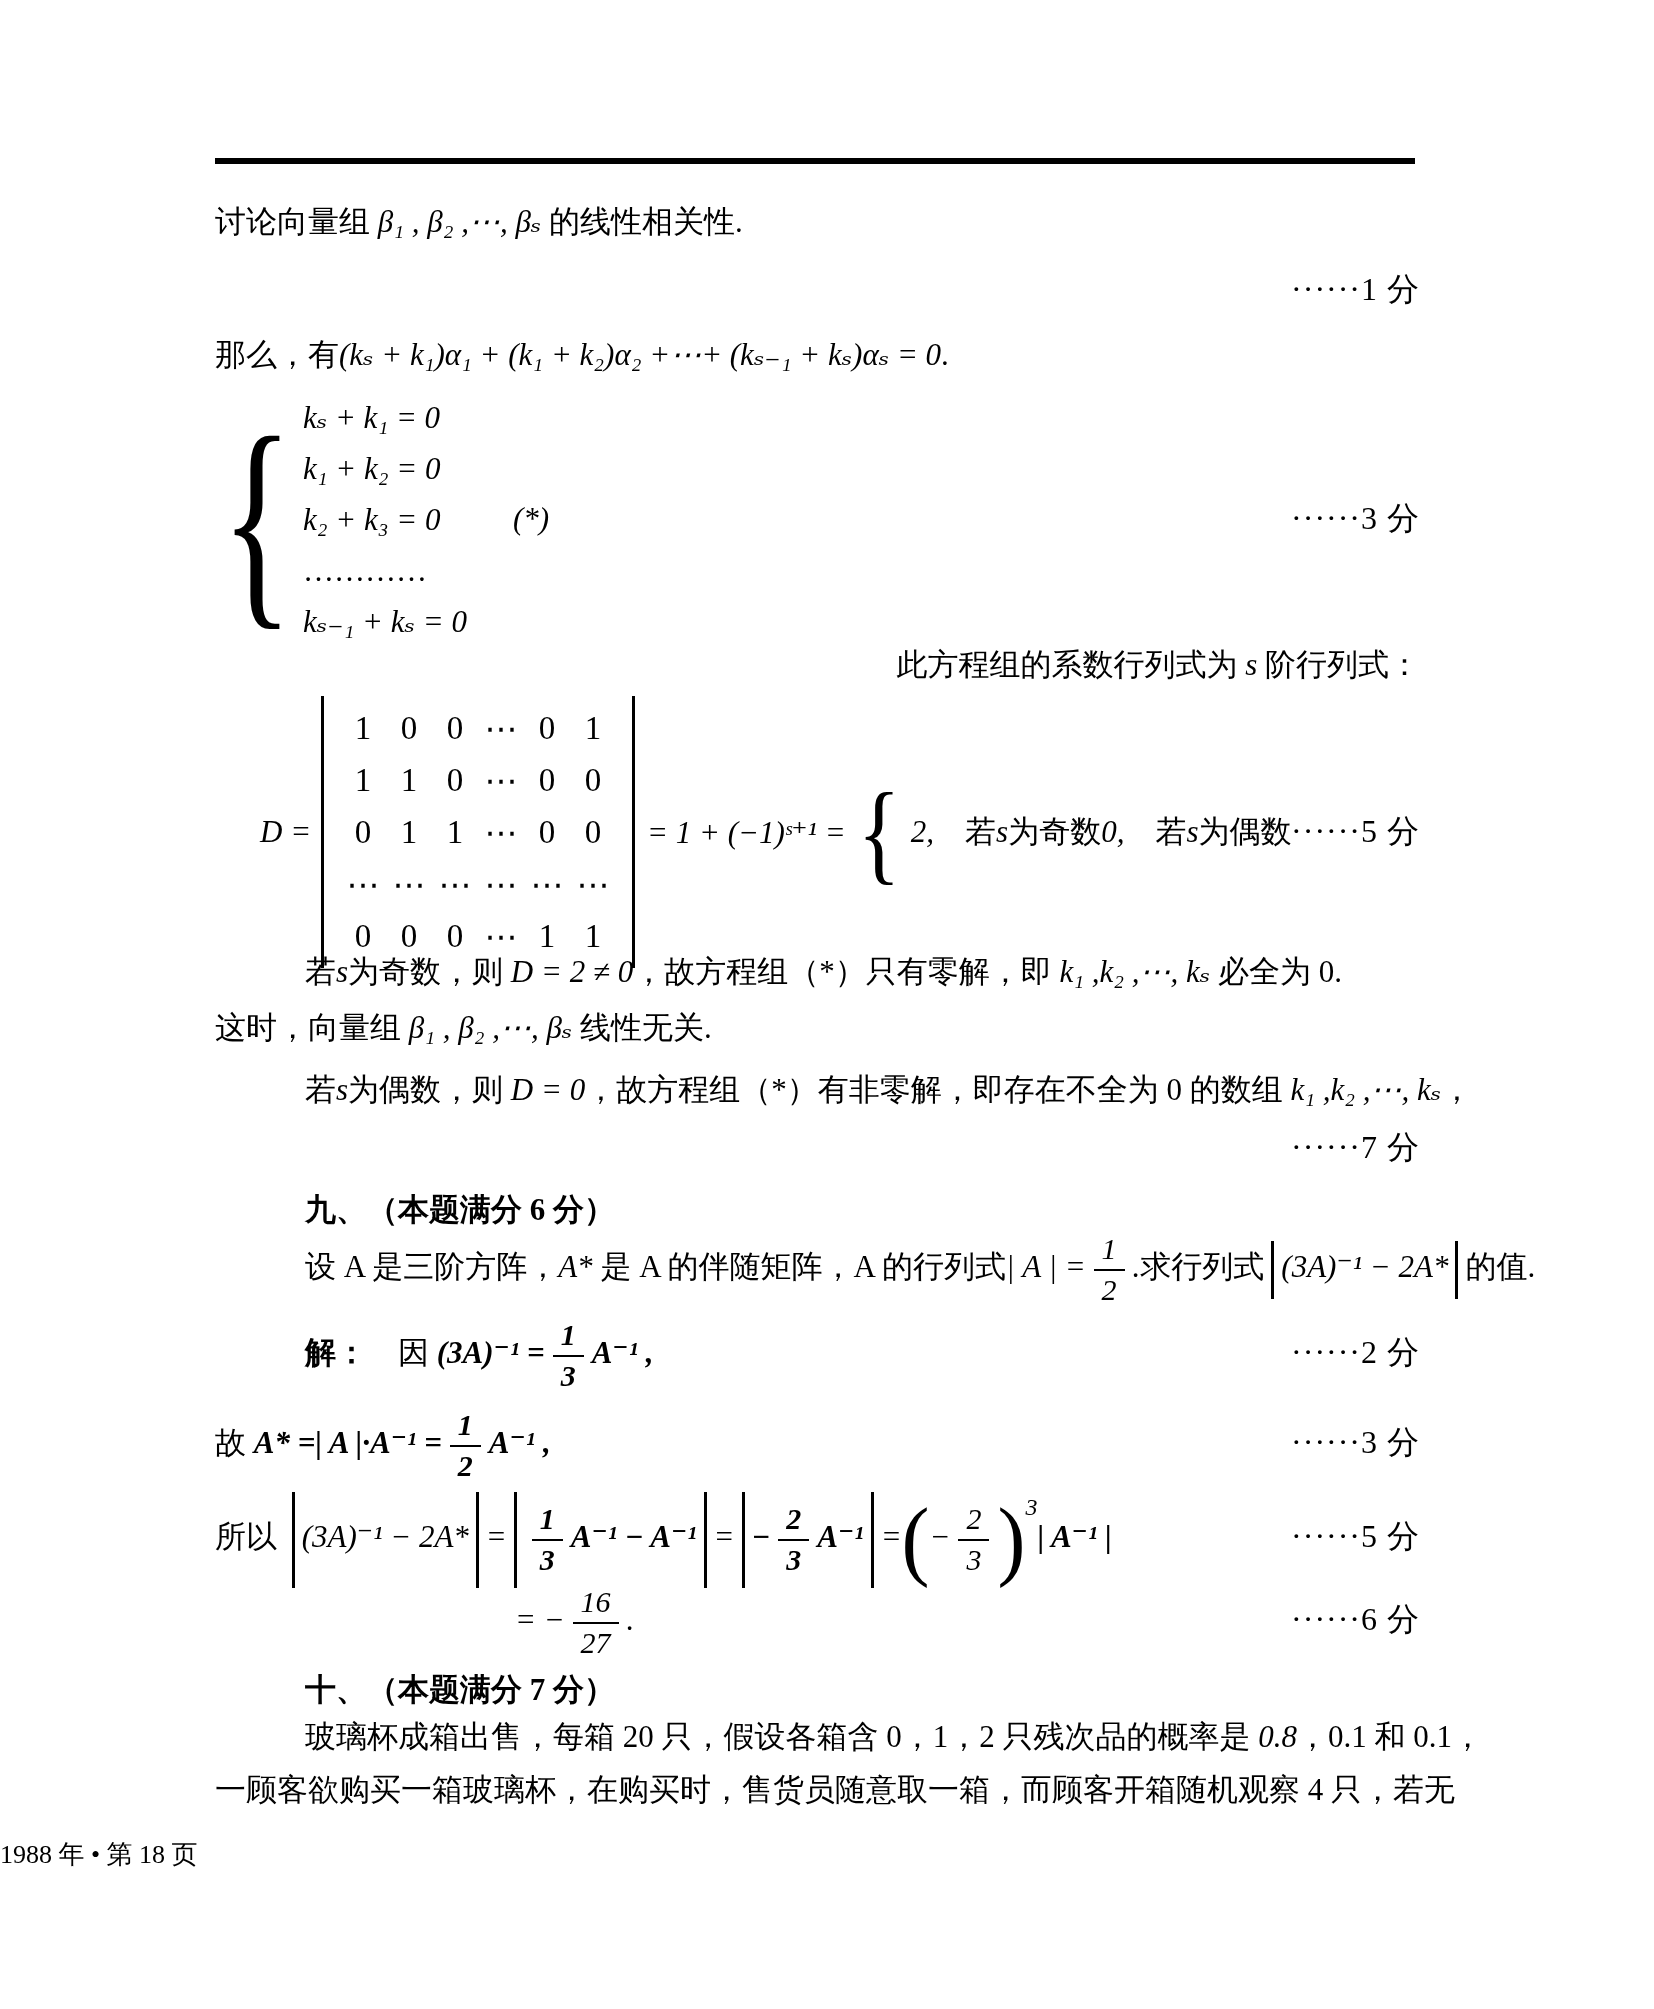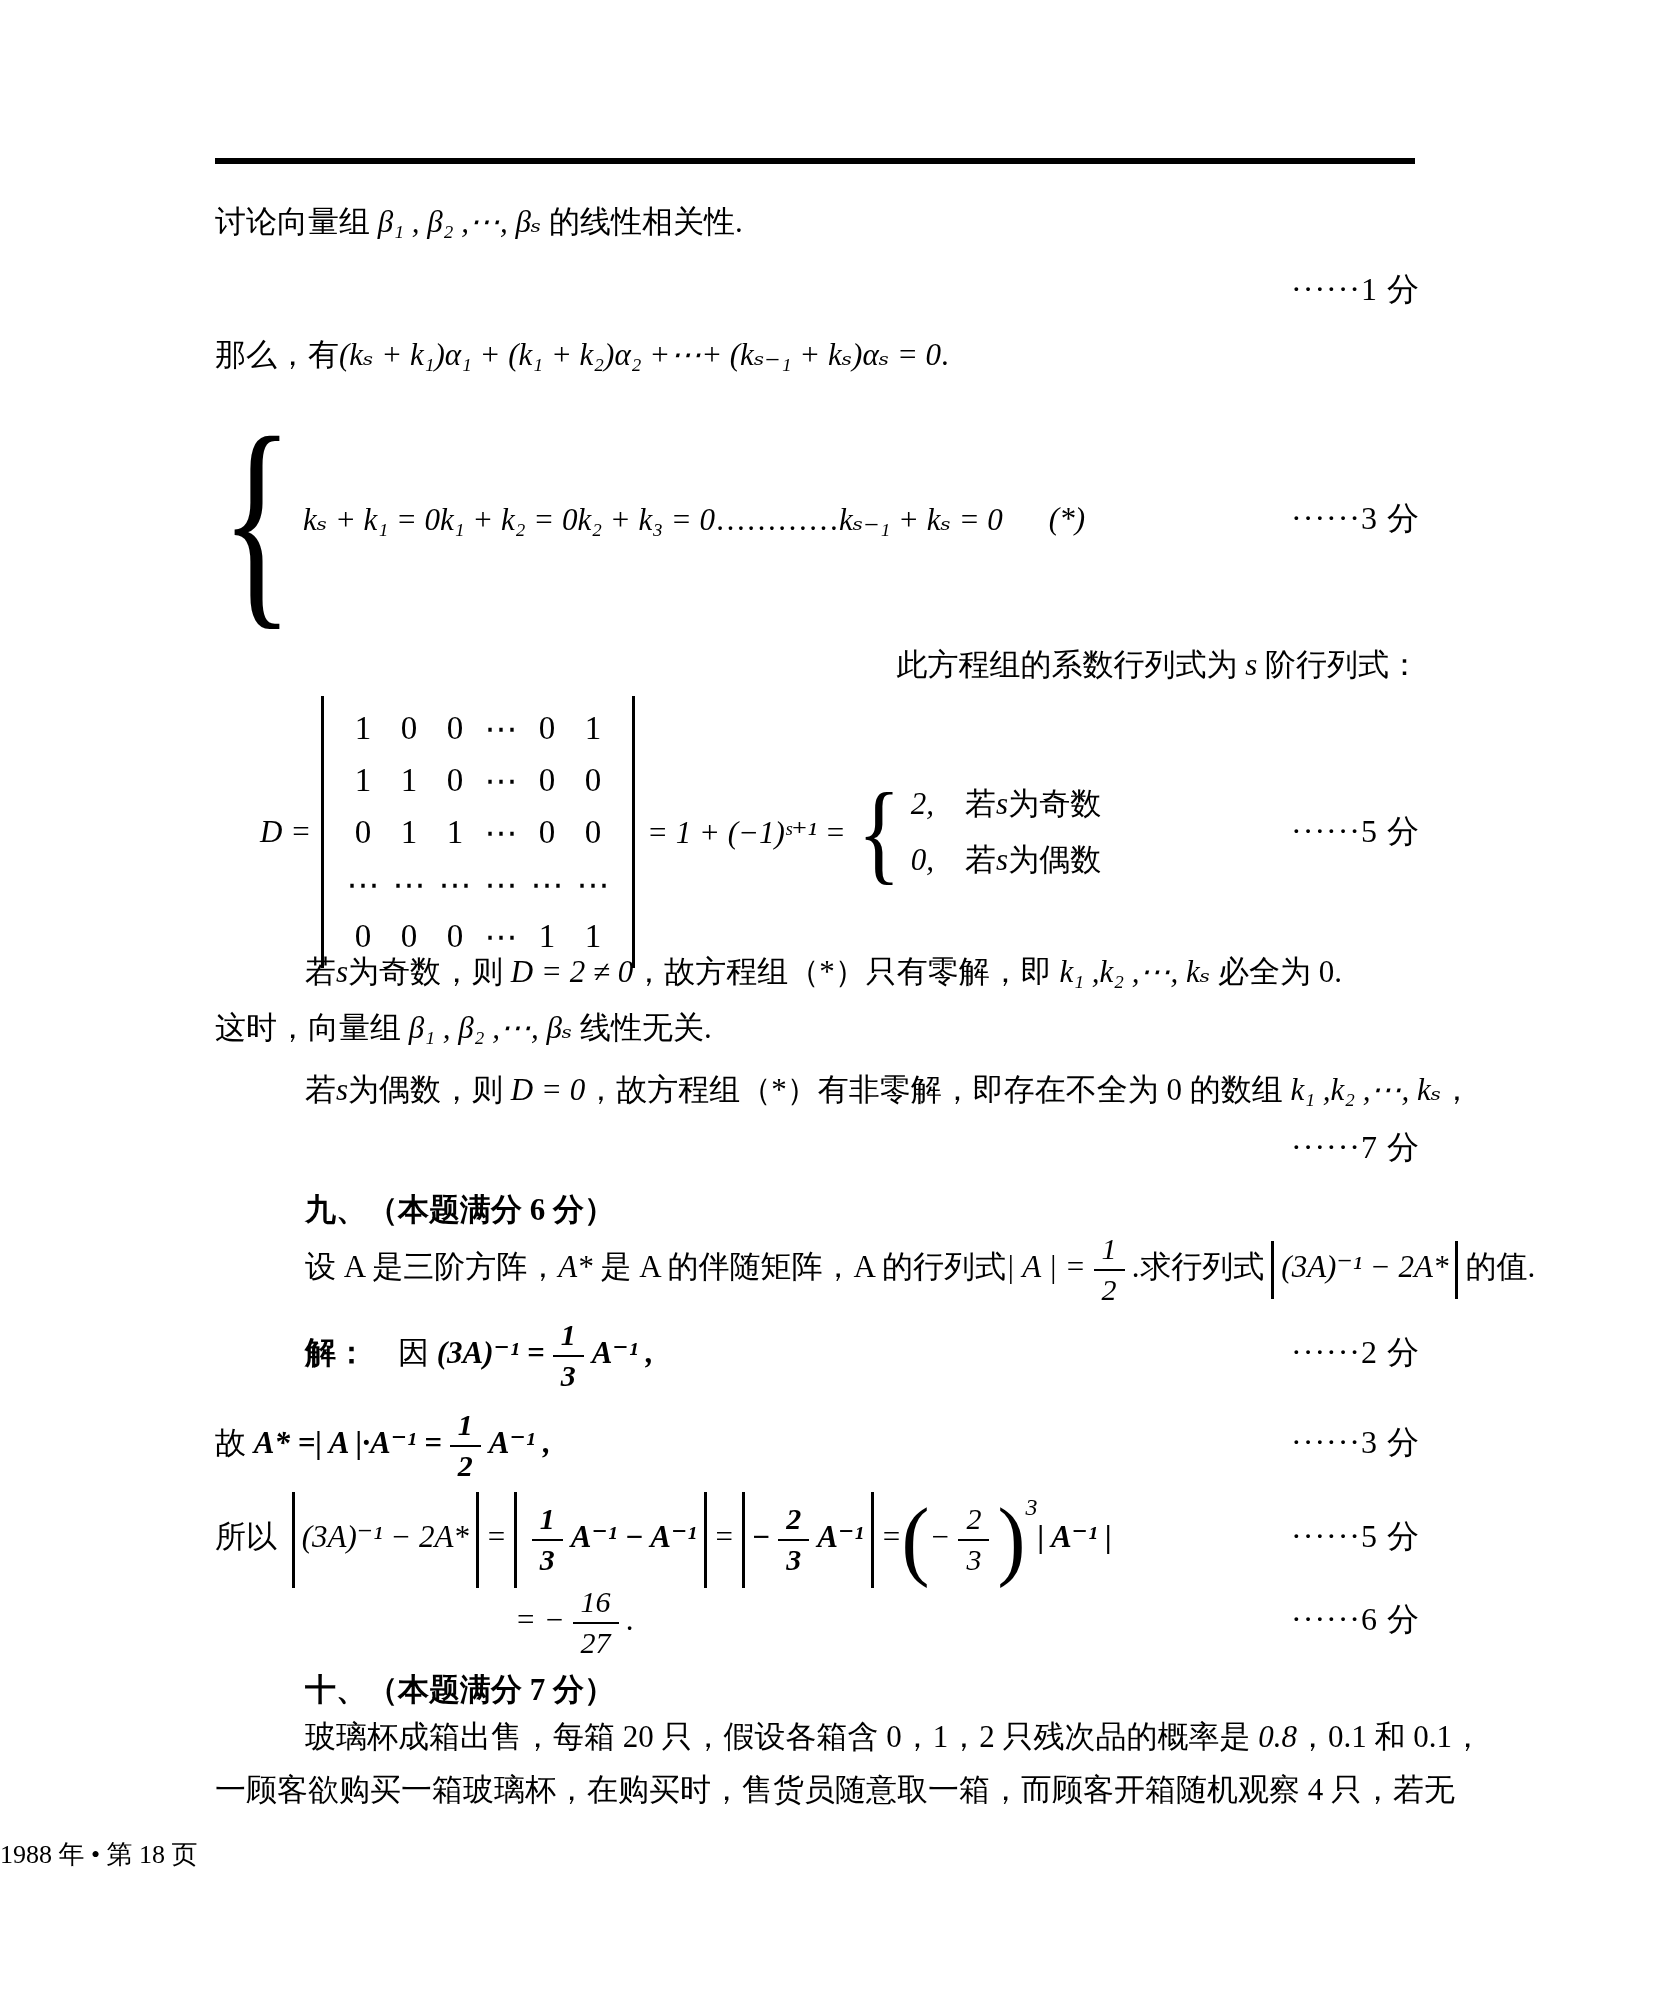--- a/index.html
+++ b/index.html
@@ -41,32 +41,32 @@
   .tallbars .vbar{height:96px;}
   .bigp{display:inline-block;font-size:84px;font-style:normal;line-height:0;vertical-align:middle;transform:scaleY(1.05);}
   .raised{position:relative;top:-32px;font-size:24px;}
   
   .block{
     position:absolute;left:215px;right:234px;
     display:flex;align-items:center;white-space:nowrap;
   }
   .brace1{display:inline-block;font-size:150px;font-weight:300;line-height:0;transform:scaleY(1.55);margin:0 10px 0 6px;font-style:normal;}
   .brace2{display:inline-block;font-size:90px;font-weight:300;line-height:0;transform:scaleY(1.25);margin:0 10px 0 12px;font-style:normal;}
-  .eqcol{display:flex;flex-direction:row;}
+  .eqcol{display:flex;flex-direction:column;}
   .eqrow{height:51px;line-height:51px;font-size:31px;}
   .star{margin-left:46px;}
   .det-block{padding-left:45px;}
   .det{
     border-left:3px solid #000;border-right:3px solid #000;
     padding:6px 16px;margin:0 12px 0 10px;
     display:flex;flex-direction:column;
   }
   .detrow{display:flex;height:52px;align-items:center;}
   .detcell{width:46px;text-align:center;font-size:33px;font-style:normal;}
-  .case2col{display:flex;flex-direction:column;}
+  .case2col{display:flex;flex-direction:row;}
   .case2row{height:56px;line-height:56px;}
   .footer{
     position:absolute;left:0;right:0;top:1830px;height:50px;line-height:50px;
     font-size:26px;
   }
 </style>
 </head>
 <body>
 
 <div class="rule"></div>

